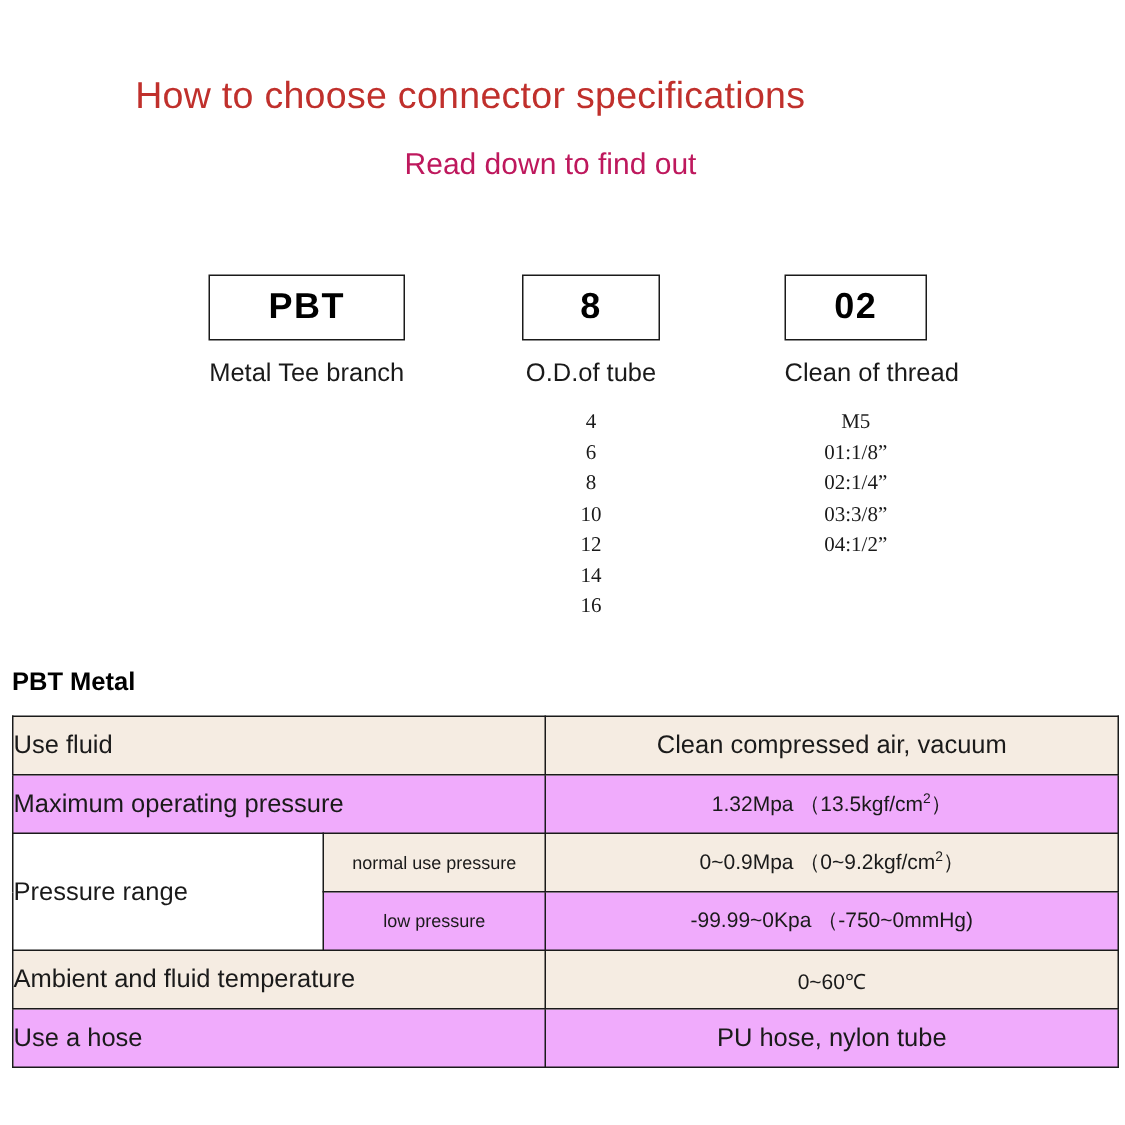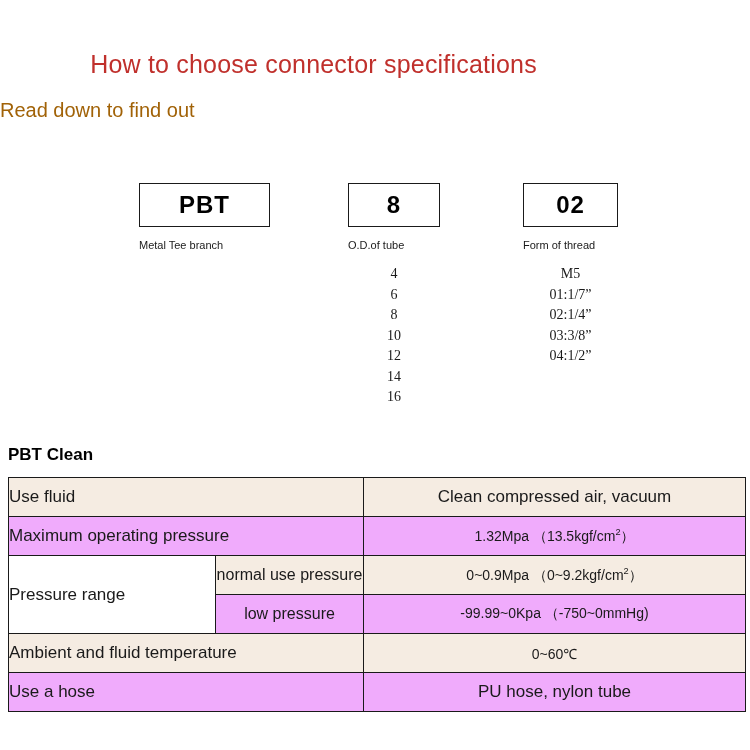--- a/index.html
+++ b/index.html
@@ -26,24 +26,24 @@
     font-size: 25px;
     font-weight: 400;
     color: #c0302c;
     letter-spacing: 0.2px;
   }
   .subtitle {
     position: absolute;
     left: 0;
     top: 99px;
     width: 734px;
-    text-align: left;
+    text-align: center;
     font-size: 20px;
     font-weight: 400;
-    color: #a16207;
+    color: #be185d;
   }
 
   
   .code-section {
     position: absolute;
     left: 0;
     top: 183px;
     width: 700px;
     height: 240px;
   }
@@ -57,22 +57,22 @@
     box-sizing: border-box;
     display: flex;
     align-items: center;
     justify-content: center;
     font-weight: bold;
     font-size: 24px;
     letter-spacing: 1px;
     color: #000000;
   }
   .code-caption {
-    text-align: left;
-    font-size: 11px;
+    text-align: center;
+    font-size: 17px;
     margin-top: 12px;
     color: #1a1a1a;
     white-space: nowrap;
   }
   .code-options {
     margin-top: 13px;
     text-align: center;
     font-family: "Liberation Serif", serif;
     font-size: 14px;
     line-height: 20.5px;
@@ -109,21 +109,21 @@
     border: 1.4px solid #1a1a1a;
     padding: 0;
     height: 38px;
     color: #1a1a1a;
   }
   td.label-cell {
     font-size: 17px;
     text-align: left;
   }
   td.sub-label-cell {
-    font-size: 16px;
+    font-size: 12px;
     text-align: center;
   }
   td.value-cell {
     text-align: center;
     font-size: 17px;
   }
   td.value-cell.small {
     font-size: 14px;
   }
   tr.beige td { background: #f5ece2; }
@@ -154,33 +154,33 @@
       <div>8</div>
       <div>10</div>
       <div>12</div>
       <div>14</div>
       <div>16</div>
     </div>
   </div>
 
   <div class="code-col" id="col-thread">
     <div class="code-box">02</div>
-    <div class="code-caption">Form of thread</div>
+    <div class="code-caption">Clean of thread</div>
     <div class="code-options">
       <div>M5</div>
-      <div>01:1/7”</div>
+      <div>01:1/8”</div>
       <div>02:1/4”</div>
       <div>03:3/8”</div>
       <div>04:1/2”</div>
     </div>
   </div>
 
 </div>
 
-<div class="series-label">PBT Clean</div>
+<div class="series-label">PBT Metal</div>
 
 <table class="spec-table">
   <colgroup>
     <col style="width:207px">
     <col style="width:148px">
     <col style="width:382px">
   </colgroup>
   <tbody>
     <tr class="beige">
       <td class="label-cell" colspan="2">Use fluid</td>

